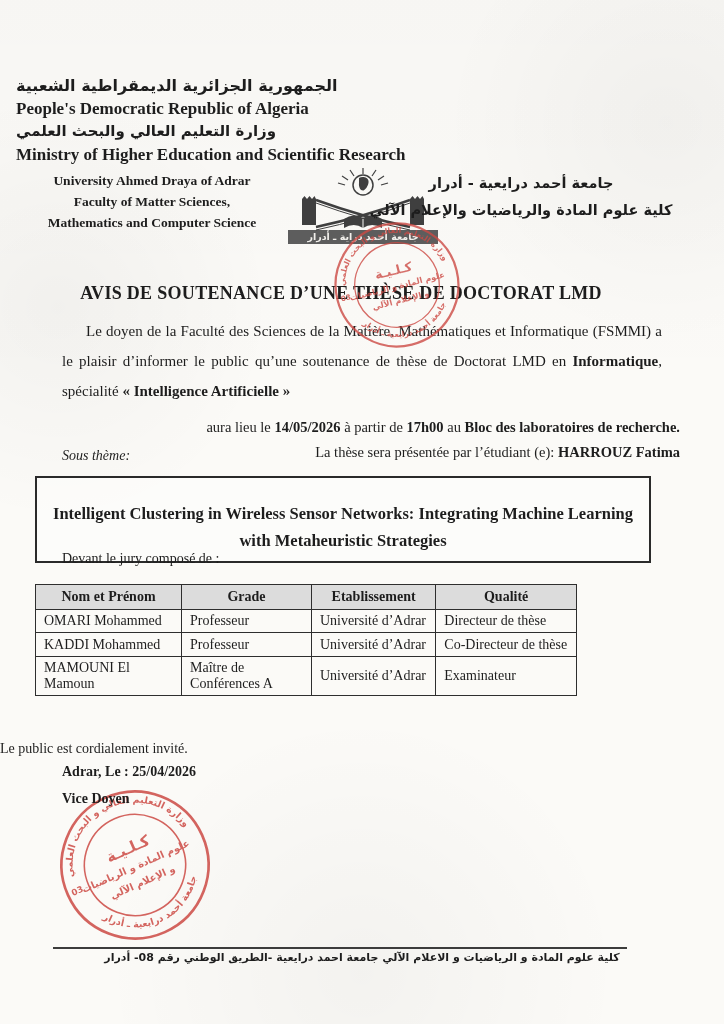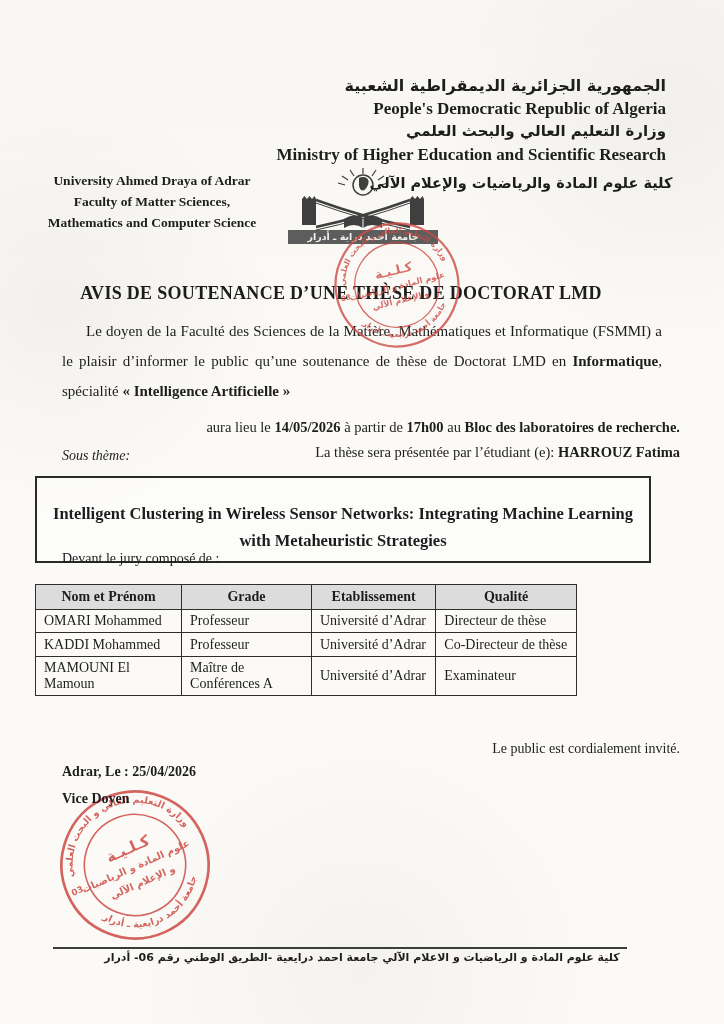--- a/index.html
+++ b/index.html
@@ -12,21 +12,21 @@
   .page::before {
     content:""; position:absolute; inset:0; pointer-events:none;
     background:
       radial-gradient(circle at 8% 30%, rgba(0,0,0,0.035), transparent 22%),
       radial-gradient(circle at 92% 12%, rgba(0,0,0,0.03), transparent 20%),
       radial-gradient(circle at 50% 95%, rgba(0,0,0,0.03), transparent 25%),
       linear-gradient(180deg, rgba(0,0,0,0.015), rgba(0,0,0,0.0) 40%);
   }
   .ar { font-family:"DejaVu Sans",sans-serif; }
 
-  .hdr { position:absolute; top:74px; left:16px; right:58px; text-align:right; font-weight:bold; }
+  .hdr { position:absolute; top:74px; left:16px; right:58px; text-align:left; font-weight:bold; }
   .hdr-ar1 { font-size:16px; line-height:23px; }
   .hdr-en1 { font-size:17px; line-height:23px; }
   .hdr-ar2 { font-size:15px; line-height:23px; }
   .hdr-en2 { font-size:17px; line-height:23px; }
 
   .org-left { position:absolute; top:170px; left:24px; width:256px; text-align:center;
               font-weight:bold; font-size:13.5px; line-height:21px; }
   .logo { position:absolute; top:167px; left:288px; width:150px; text-align:center; }
   .logo svg { display:block; }
   .logo-cap { margin-top:-1px; background:#5d5d5d; color:#f2f0ec; font-family:"DejaVu Sans",sans-serif;
@@ -61,21 +61,21 @@
 
   .jury-intro { position:absolute; top:551px; left:62px; font-size:14px; }
 
   table.jury { position:absolute; top:584px; left:35px; width:542px; border-collapse:collapse;
                font-size:14px; z-index:2; }
   table.jury th, table.jury td { border:1.6px solid #2e2e2e; }
   table.jury th { background:#dcdcdc; text-align:center; font-weight:bold; padding:4px 6px; }
   table.jury td { text-align:left; padding:3.2px 8px; }
   .cw1{width:27%;} .cw2{width:24%;} .cw3{width:23%;} .cw4{width:26%;}
 
-  .invite { position:absolute; top:741px; left:0; right:44px; text-align:right; font-size:14px; }
+  .invite { position:absolute; top:741px; left:0; right:44px; text-align:left; font-size:14px; }
   .place-date { position:absolute; top:764px; left:62px; font-weight:bold; font-size:14px; z-index:7; }
   .signatory { position:absolute; top:791px; left:62px; font-weight:bold; font-size:14px; z-index:7; }
 
   .footer-rule { position:absolute; top:947px; left:53px; width:574px; border-top:2px solid #3c3c3c; }
   .footer-text { position:absolute; top:951px; left:62px; width:600px; text-align:center;
                  font-family:"DejaVu Sans",sans-serif; font-weight:bold; font-size:11px; }
 </style>
 </head>
 <body>
 
@@ -115,20 +115,21 @@
         <path d="M28,36 Q75,53 122,63" stroke-width="1"></path>
         <path d="M122,36 Q75,53 28,63" stroke-width="1"></path>
       </g>
       <path d="M56,52 Q66,45 75,52 Q84,45 94,52 L94,61 Q84,55 75,61 Q66,55 56,61 Z" fill="#3f3f3f"></path>
       <line x1="75" y1="52" x2="75" y2="61" stroke="#fbfaf7" stroke-width="1"></line>
     </svg>
     <div class="logo-cap" dir="rtl">جامعة أحمد دراية ـ أدرار</div>
   </div>
 
   <div class="org-right">
+    <div dir="rtl">جامعة أحمد درايعية - أدرار</div>
     <div dir="rtl">كلية علوم المادة والرياضيات والإعلام الآلي</div>
   </div>
 
   <div class="stamp stamp-top">
     <svg viewBox="0 0 200 200">
       <circle cx="100" cy="100" r="93" stroke-width="3.4"></circle>
       <circle cx="100" cy="100" r="64" stroke-width="2"></circle>
       <defs>
         <path id="arcT1" d="M 21,100 A 79,79 0 0 1 179,100" fill="none"></path>
         <path id="arcB1" d="M 21,100 A 79,79 0 0 0 179,100" fill="none"></path>
@@ -204,15 +205,15 @@
       <text class="ring-text" text-anchor="middle"><textPath href="#arcT2" startOffset="50%">وزارة التعليم العالي و البحث العلمي</textPath></text>
       <text class="ring-text" text-anchor="middle"><textPath href="#arcB2" startOffset="50%">جامعة أحمد درايعية ـ أدرار</textPath></text>
       <text x="100" y="84" text-anchor="middle" class="stamp-c1">كـلـيـة</text>
       <text x="100" y="106" text-anchor="middle" class="stamp-c2">علوم المادة و الرياضيات</text>
       <text x="100" y="128" text-anchor="middle" class="stamp-c2">و الإعلام الآلي</text>
       <text x="20" y="104" text-anchor="middle" class="stamp-num">03</text>
     </svg>
   </div>
 
   <div class="footer-rule"></div>
-  <div class="footer-text" dir="rtl">كلية علوم المادة و الرياضيات و الاعلام الآلي جامعة احمد درايعية -الطريق الوطني رقم 06- أدرار</div>
+  <div class="footer-text" dir="rtl">كلية علوم المادة و الرياضيات و الاعلام الآلي جامعة احمد درايعية -الطريق الوطني رقم 08- أدرار</div>
 
 </div>
 
 </body></html>

